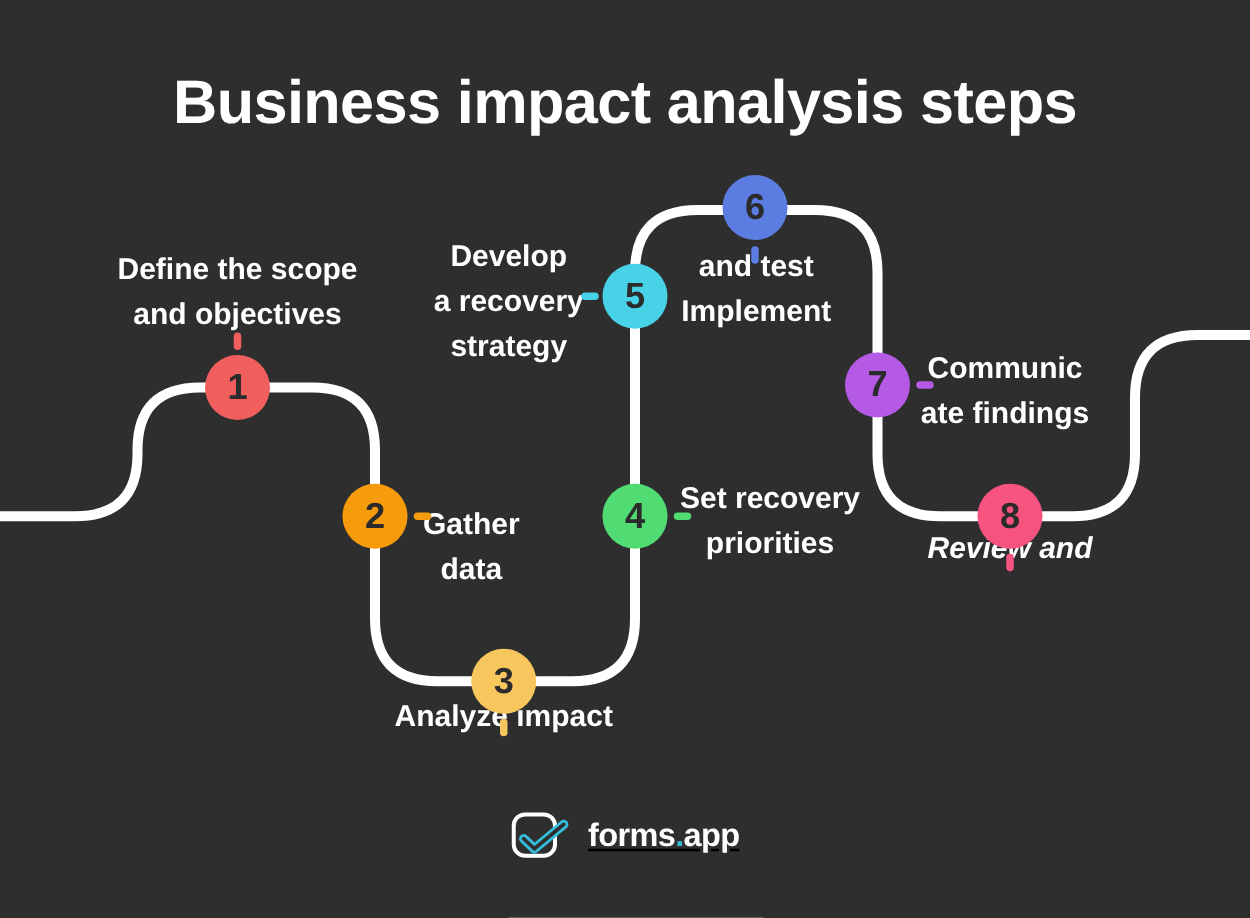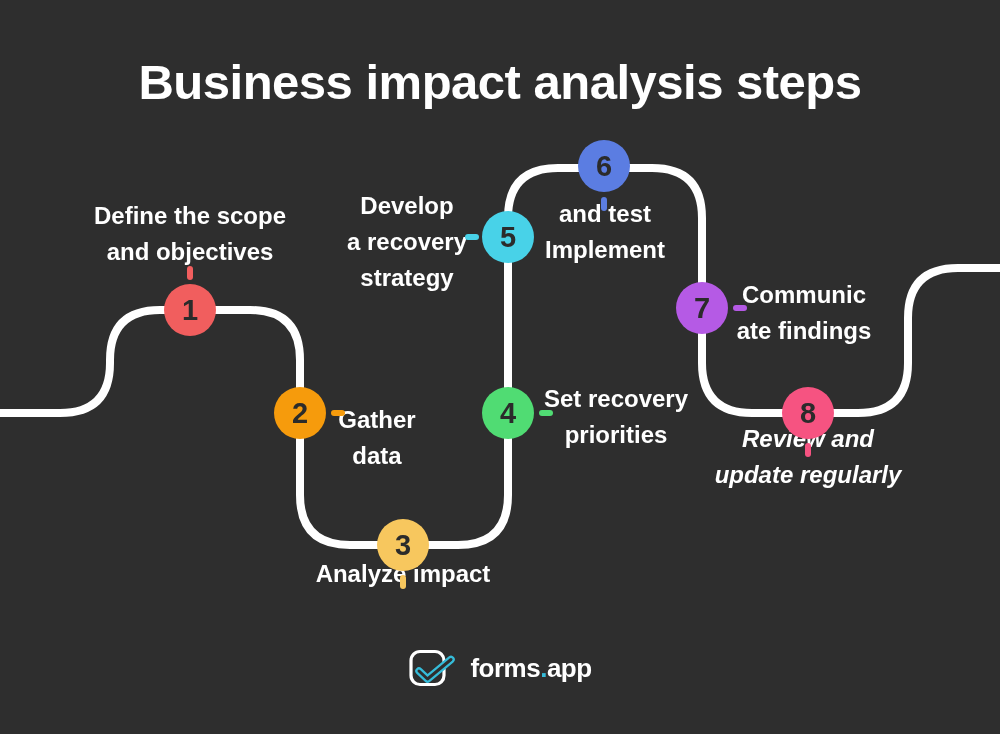--- a/index.html
+++ b/index.html
@@ -55,20 +55,21 @@
   .step-label .line { display: block; }
   .logo-row {
     position: absolute;
     left: 0; top: 648px;
     width: 100%;
     display: flex;
     align-items: center;
     justify-content: center;
     gap: 14px;
     z-index: 3;
+    text-decoration: underline;
   }
   .logo-text {
     color: #ffffff;
     font-size: 26px;
     font-weight: bold;
     letter-spacing: -0.5px;
   }
 </style>
 </head>
 <body>
@@ -139,21 +140,20 @@
     <span class="line">Communic</span>
     <span class="line">ate findings</span>
   </div>
   <div class="tick" style="left: 733px; top: 305px; width: 14px; height: 6px; background-color: rgb(181, 90, 229);"></div>
   <div class="step-circle" style="left: 676px; top: 282px; background-color: rgb(181, 90, 229);">
     <span style="color: rgb(43, 43, 43);">7</span>
   </div>
 
   <div class="step-label" style="left:658px; top:421px; width:300px;font-style:italic;">
     <span class="line">Review and</span>
-    <span class="line">update regularly</span>
   </div>
   <div class="tick" style="left: 805px; top: 443px; width: 6px; height: 14px; background-color: rgb(246, 83, 129);"></div>
   <div class="step-circle" style="left: 782px; top: 387px; background-color: rgb(246, 83, 129);">
     <span style="color: rgb(43, 43, 43);">8</span>
   </div>
 
   <div class="logo-row">
     <svg width="48" height="40" viewBox="0 0 48 40">
       <rect x="3" y="3.5" width="33" height="33" rx="9" fill="none" stroke="#ffffff" stroke-width="3.2"></rect>
       <path d="M 11 23 L 19.5 31 L 43 11.5" fill="none" stroke-width="7.5" stroke-linecap="round" stroke-linejoin="round" stroke="#35bcd9"></path>

